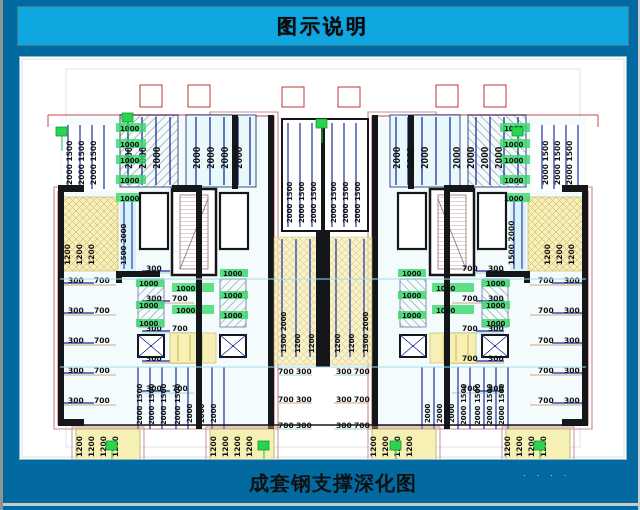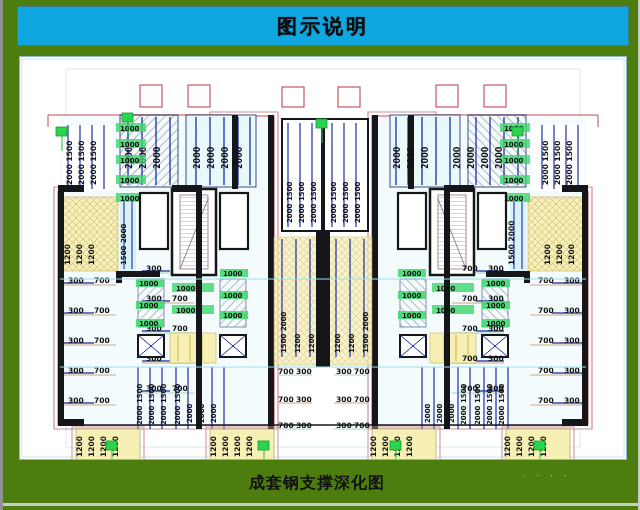--- a/index.html
+++ b/index.html
@@ -5,21 +5,21 @@
   html,body{margin:0;padding:0;}
   body{
     width:640px;height:510px;overflow:hidden;
     background:#ffffff;
     font-family:"Liberation Sans","DejaVu Sans",sans-serif;
     position:relative;
   }
   
   #page{
     position:absolute;inset:0;
-    background:#4d7c0f;
+    background:#0369a1;
     border-left:3px solid #8e9496;
     border-right:2px solid #c9cdcf;
     box-sizing:border-box;
   }
   
   #header-banner{
     position:absolute;left:14px;top:6px;width:612px;height:40px;
     background:#10a6e0;
     border:1px solid #3e7f8c;
     box-sizing:border-box;
@@ -41,21 +41,21 @@
   }
   #cad-canvas{position:absolute;left:0;top:0;}
   
   #caption-row{
     position:absolute;left:0;top:466px;width:640px;height:34px;
     display:flex;align-items:center;
   }
   #figure-caption{
     margin-left:246px;
     font-family:Liberation Serif, serif;
-    font-size:16px;font-weight:bold;color:#101010;
+    font-size:20px;font-weight:bold;color:#101010;
     letter-spacing:1px;
   }
   #watermark{
     position:absolute;left:520px;top:470px;
     font-size:9px;color:#d8d8d8;letter-spacing:4px;
     user-select:none;
   }
   #bottom-rule{
     position:absolute;left:0;top:503px;width:640px;height:3px;
     background:#c7cbcd;

